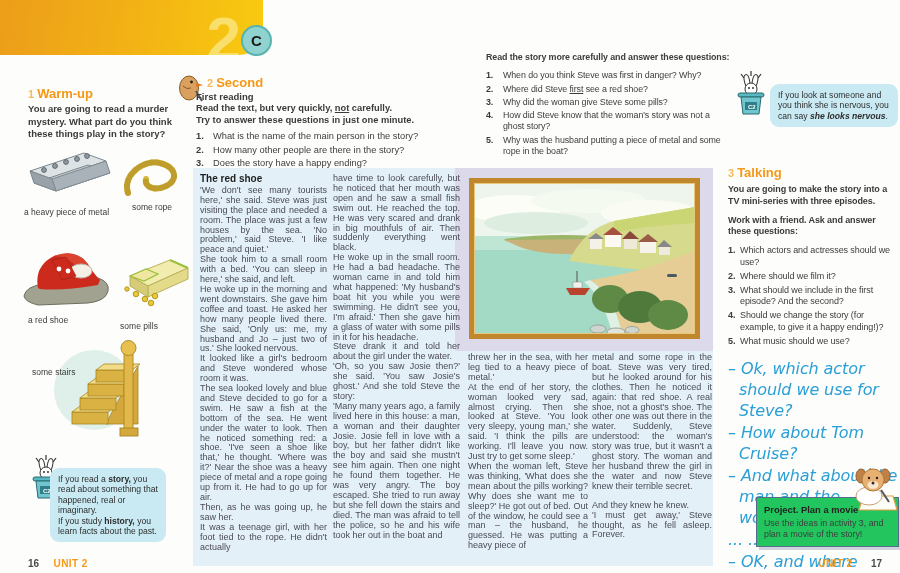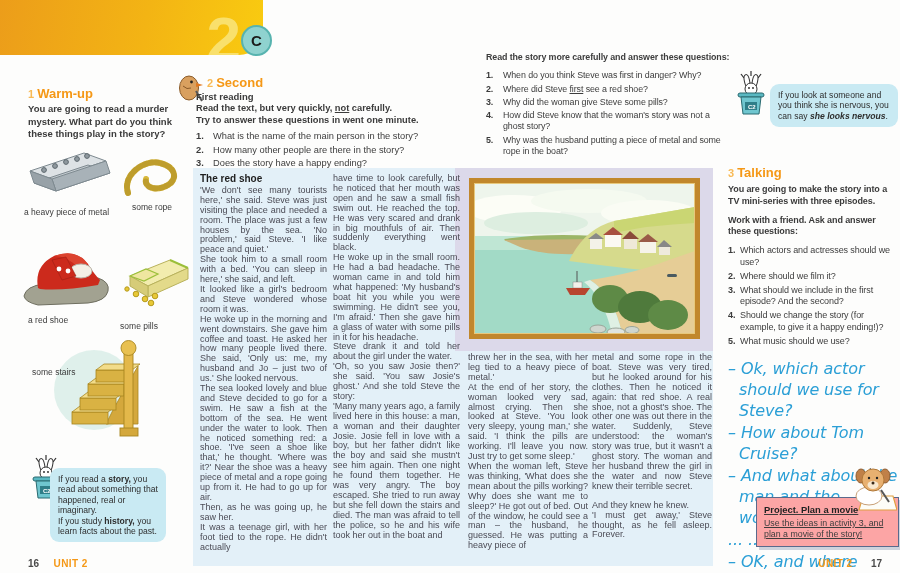--- a/index.html
+++ b/index.html
@@ -61,22 +61,22 @@
 
   
   #talking{left:728px;width:170px;font-size:9px;line-height:11.8px;letter-spacing:-0.1px;}
   #talking .lead{font-weight:bold;margin-bottom:7px;color:#3b3b3b;}
   #talking .qnum{width:12px;}
   .dlg{color:#2b9fd6;font-style:italic;font-size:16px;line-height:21px;
        font-family:"DejaVu Sans",sans-serif;letter-spacing:-0.1px;}
   .dlg div{padding-left:11px;text-indent:-11px;margin-bottom:1px;}
 
   
-  #project-box{left:756px;top:497px;width:127px;background:#fca5a5;border:1.5px solid #5a6a8c;
-               box-shadow:3px 3px 0 rgba(150,160,185,.45);padding:6px 7px;font-size:8.8px;line-height:11px;text-decoration:underline;}
+  #project-box{left:756px;top:497px;width:127px;background:#22c55e;border:1.5px solid #5a6a8c;
+               box-shadow:3px 3px 0 rgba(150,160,185,.45);padding:6px 7px;font-size:8.8px;line-height:11px;}
   #project-box .title{font-weight:bold;font-size:9.4px;margin-bottom:3px;color:#222;}
 
   
   .pg-num{font-size:10px;color:#4a4a4a;font-weight:bold;}
   .unit-lbl{color:#f59816;font-weight:bold;font-size:10px;letter-spacing:.4px;}
 </style>
 </head>
 <body>
 
 <div id="page">
@@ -185,21 +185,21 @@
     <path d="M6,14 q4,4 8,2" stroke="#8a5a28" fill="none"></path>
     <line x1="19" y1="19" x2="25" y2="29" stroke="#555" stroke-width="2"></line>
   </svg>
   <div class="abs sec-head" style="left:207px;top:75px;">
     <span class="sec-num">2</span><span>Second</span>
   </div>
   <div id="reading-sub" class="abs bold-txt">First reading</div>
   <div class="abs instr" style="top:103px;">
     <span>Read the text, but very quickly, </span><span class="u">not</span><span> carefully.</span>
   </div>
-  <div class="abs instr" style="top:115px;">Try to answer these questions in went one minute.</div>
+  <div class="abs instr" style="top:115px;">Try to answer these questions in just one minute.</div>
   <div id="reading-qs" class="abs">
 
       <div class="qrow">
         <span class="qnum">1.</span>
         <span class="qtext">What is the name of the main person in the story?</span>
       </div>
 
       <div class="qrow">
         <span class="qnum">2.</span>
         <span class="qtext">How many other people are there in the story?</span>
@@ -292,22 +292,22 @@
       <rect x="193" y="91" width="10" height="3" rx="1.5" fill="#4a5a60"></rect>
     </svg>
   </div>
 
   <div id="story-col1" class="abs story-col">
     <p id="story-title">The red shoe</p>
     <div>
 
     <p>'We don't see many tourists here,' she said. Steve was just visiting the place and needed a room. The place was just a few houses by the sea. 'No problem,' said Steve. 'I like peace and quiet.'</p>
         <p>She took him to a small room with a bed. 'You can sleep in here,' she said, and left.</p>
+        <p>He woke up in the morning and went downstairs. She gave him coffee and toast. He asked her how many people lived there. She said, 'Only us: me, my husband and Jo – just two of us.' She looked nervous.</p>
         <p>It looked like a girl's bedroom and Steve wondered whose room it was.</p>
-        <p>He woke up in the morning and went downstairs. She gave him coffee and toast. He asked her how many people lived there. She said, 'Only us: me, my husband and Jo – just two of us.' She looked nervous.</p>
         <p>The sea looked lovely and blue and Steve decided to go for a swim. He saw a fish at the bottom of the sea. He went under the water to look. Then he noticed something red: a shoe. 'I've seen a shoe like that,' he thought. 'Where was it?' Near the shoe was a heavy piece of metal and a rope going up from it. He had to go up for air.</p>
         <p>Then, as he was going up, he saw her.</p>
         <p>It was a teenage girl, with her foot tied to the rope. He didn't actually</p>
       </div>
   </div>
   <div id="story-col2" class="abs story-col">
 
   <p>have time to look carefully, but he noticed that her mouth was open and he saw a small fish swim out. He reached the top. He was very scared and drank in big mouthfuls of air. Then suddenly everything went black.</p>
       <p>He woke up in the small room. He had a bad headache. The woman came in and told him what happened: 'My husband's boat hit you while you were swimming. He didn't see you, I'm afraid.' Then she gave him a glass of water with some pills in it for his headache.</p>
       <p>Steve drank it and told her about the girl under the water.</p>

